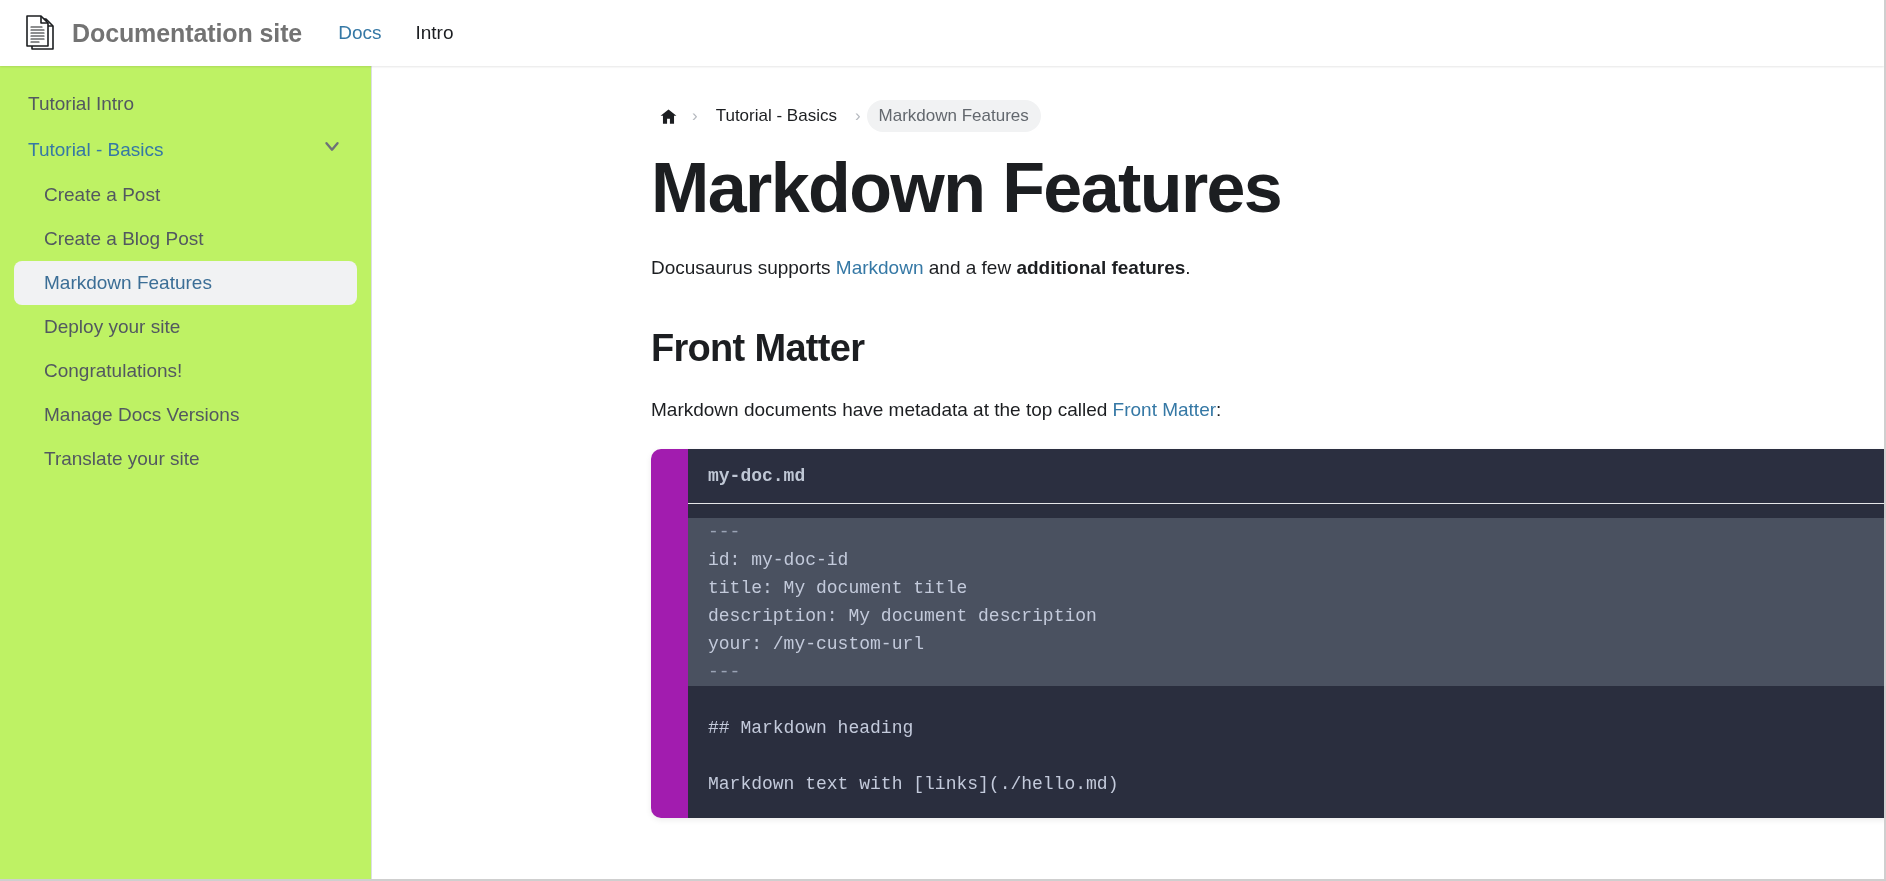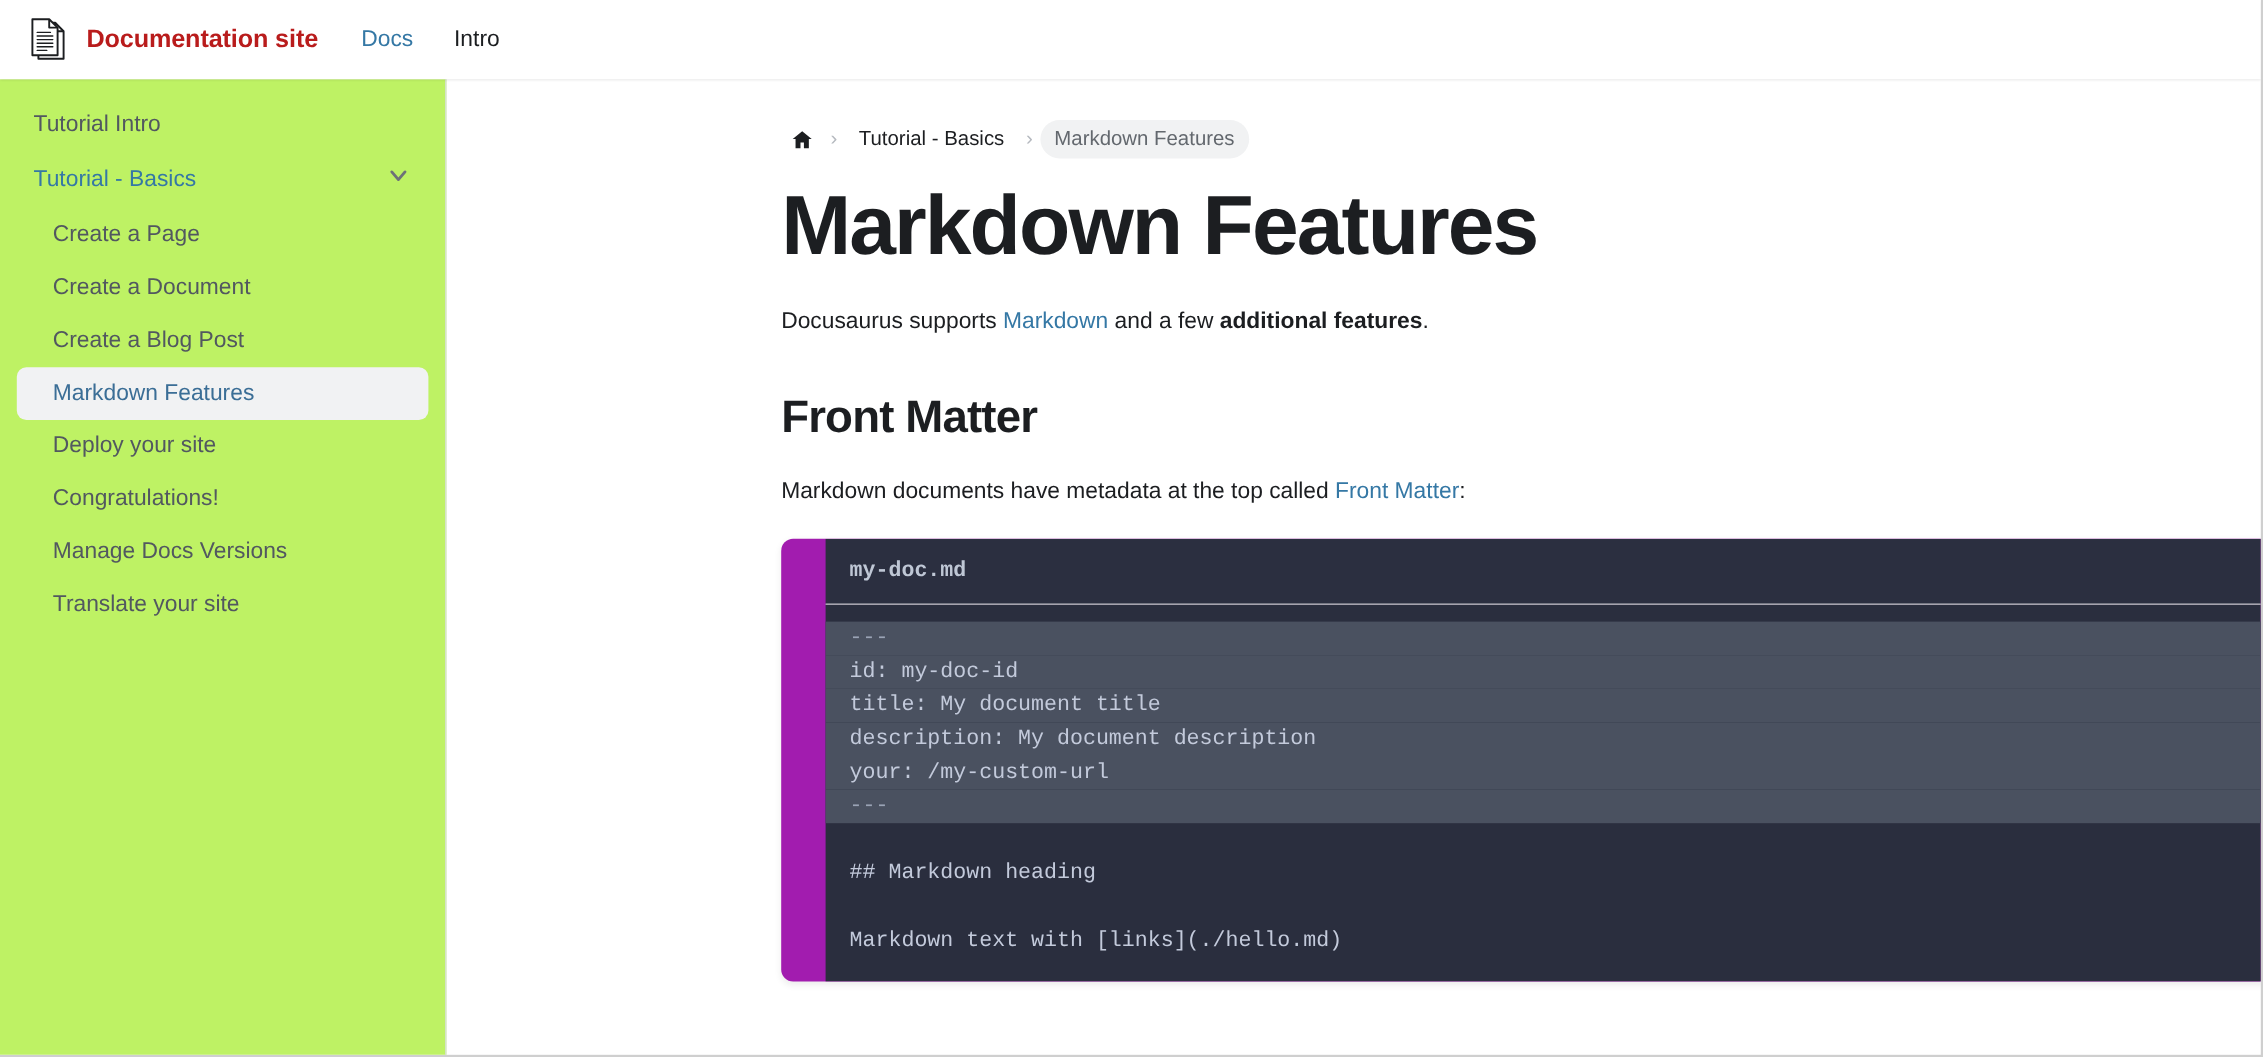--- a/index.html
+++ b/index.html
@@ -42,23 +42,23 @@
     text-decoration: none;
     margin-right: 36px;
   }
   .brand-logo {
     width: 36px;
     height: 38px;
     flex: 0 0 auto;
     display: block;
   }
   .brand-title {
-    font-size: 21px;
+    font-size: 25px;
     font-weight: 700;
-    color: #b91c1c;
+    color: #737373;
     letter-spacing: -0.1px;
     white-space: nowrap;
   }
   .nav-links {
     display: flex;
     align-items: center;
     gap: 34px;
   }
   .nav-link {
     font-size: 19px;
@@ -271,29 +271,24 @@
             <span>
               <svg class="chevron" viewBox="0 0 24 24" fill="none" stroke="currentColor" stroke-width="2.6" stroke-linecap="round" stroke-linejoin="round">
                 <polyline points="6 9 12 16 18 9"></polyline>
               </svg>
             </span>
           </a>
         </li>
 
         <li class="menu-item">
           <a class="menu-link level-2" href="#">
-            <span>Create a Page</span>
-          </a>
-        </li>
-
-        <li class="menu-item">
-          <a class="menu-link level-2" href="#">
-            <span>Create a Document</span>
-          </a>
-        </li>
+            <span>Create a Post</span>
+          </a>
+        </li>
+
 
         <li class="menu-item">
           <a class="menu-link level-2" href="#">
             <span>Create a Blog Post</span>
           </a>
         </li>
 
         <li class="menu-item">
           <a class="menu-link level-2 active" href="#">
             <span>Markdown Features</span>

